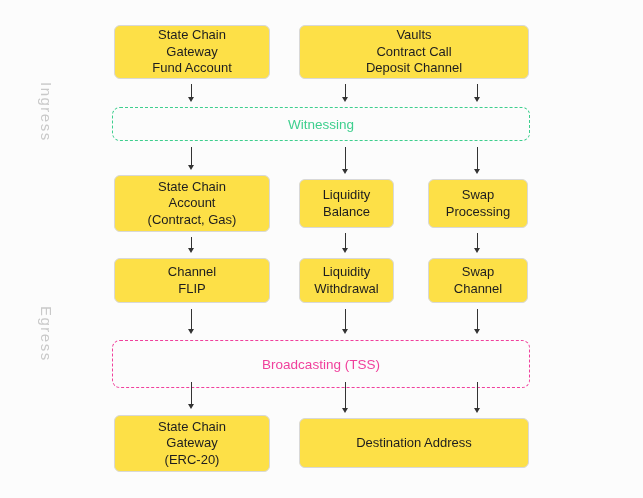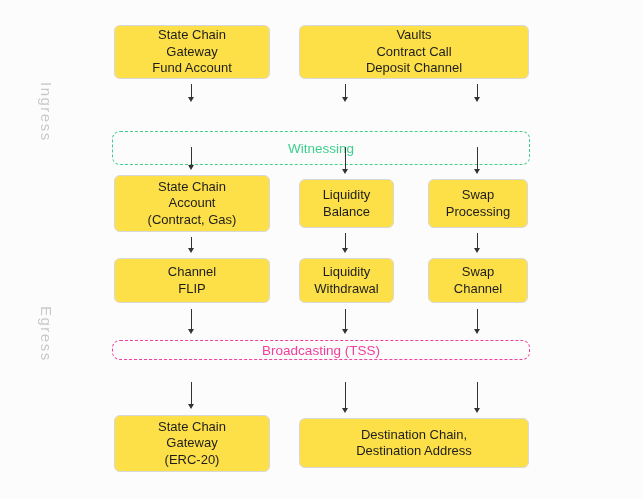--- a/index.html
+++ b/index.html
@@ -88,21 +88,21 @@
   <div class="node" style="left:299px; top:25px; width:230px; height:54px;justify-content:center;">
     <div>Vaults</div>
     <div>Contract Call</div>
     <div>Deposit Channel</div>
   </div>
 
   <div class="arrow" style="left:191px; top:84px; height:13px;"></div>
   <div class="arrow" style="left:345px; top:84px; height:13px;"></div>
   <div class="arrow" style="left:477px; top:84px; height:13px;"></div>
 
-  <div class="band witnessing" style="left:112px; top:107px; width:418px; height:34px;margin-top:24px;">
+  <div class="band witnessing" style="left:112px; top:107px; width:418px; height:34px;">
     <span>Witnessing</span>
   </div>
 
   <div class="arrow" style="left:191px; top:147px; height:18px;"></div>
   <div class="arrow" style="left:345px; top:147px; height:22px;"></div>
   <div class="arrow" style="left:477px; top:147px; height:22px;"></div>
 
   <div class="node" style="left:114px; top:175px; width:156px; height:57px;">
     <div>State Chain</div>
     <div>Account</div>
@@ -131,31 +131,30 @@
   </div>
   <div class="node" style="left:428px; top:258px; width:100px; height:45px;">
     <div>Swap</div>
     <div>Channel</div>
   </div>
 
   <div class="arrow" style="left:191px; top:309px; height:20px;"></div>
   <div class="arrow" style="left:345px; top:309px; height:20px;"></div>
   <div class="arrow" style="left:477px; top:309px; height:20px;"></div>
 
-  <div class="band broadcasting" style="left:112px; top:340px; width:418px; height:20px;">
+  <div class="band broadcasting" style="left:112px; top:340px; width:418px; height:48px;">
     <span>Broadcasting (TSS)</span>
   </div>
 
   <div class="arrow" style="left:191px; top:382px; height:22px;"></div>
   <div class="arrow" style="left:345px; top:382px; height:26px;"></div>
   <div class="arrow" style="left:477px; top:382px; height:26px;"></div>
 
   <div class="node" style="left:114px; top:415px; width:156px; height:57px;">
     <div>State Chain</div>
     <div>Gateway</div>
     <div>(ERC-20)</div>
   </div>
   <div class="node" style="left:299px; top:418px; width:230px; height:50px;">
-    <div>Destination Chain,</div>
     <div>Destination Address</div>
   </div>
 
 </div>
 
 </body></html>

